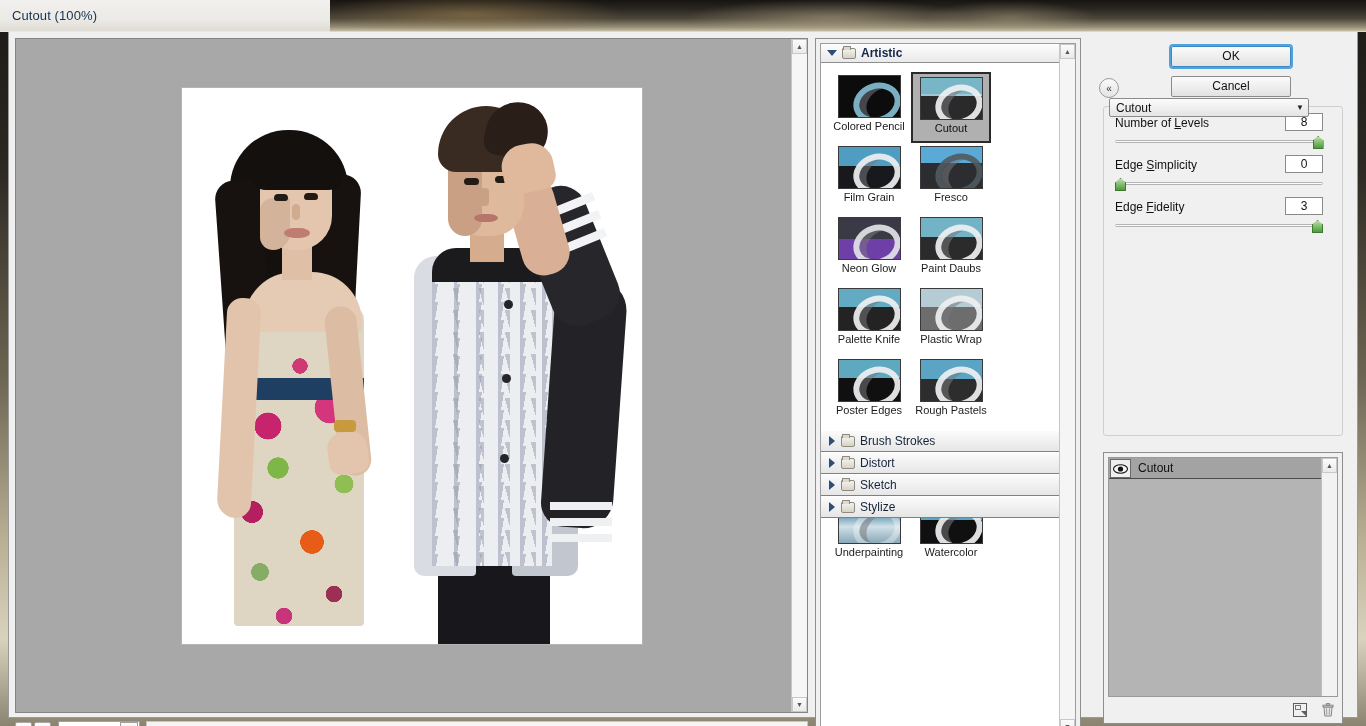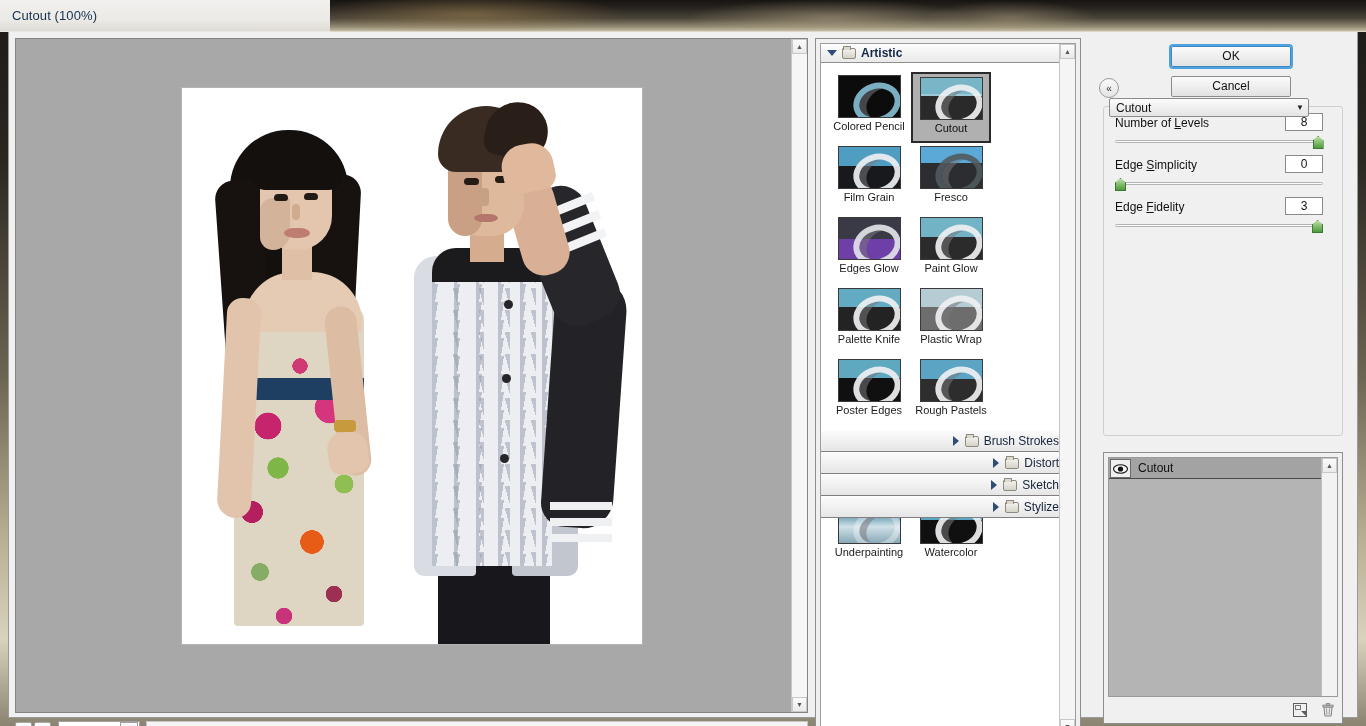--- a/index.html
+++ b/index.html
@@ -264,21 +264,21 @@
   .t-sponge .thumb-img { background: linear-gradient(180deg,#8fb9c4 0 46%, #2b2b2b 46% 100%); }
   .t-underpainting .thumb-img { background: linear-gradient(180deg,#5e93ac 0 30%, #cfe0e8 60%, #8aa9b8 100%); }
   .t-underpainting .thumb-img::after { border-color: rgba(255,255,255,.35); }
   .t-watercolor .thumb-img { background: linear-gradient(180deg,#5aa6c2 0 44%, #101010 44% 100%); }
 
   .cat-row {
     position:absolute; left:0; right:16px; height:22px;
     display:flex; align-items:center; padding-left:6px;
     background: linear-gradient(180deg,#fbfbfb,#e6e6e6);
     border-bottom:1px solid #808080; border-top:1px solid #fff;
-    font-size:12px; color:#16243a;justify-content:flex-end;
+    font-size:12px; color:#16243a;
   }
   #gallery-vscroll {
     position:absolute; right:0; top:0; width:16px; bottom:0;
     background:#f5f5f5; border-left:1px solid #c6c6c6;
   }
 
   
   #right {
     position:absolute; left:1080px; top:6px; width:264px; height:702px;
   }
@@ -479,25 +479,25 @@
           <div class="thumb-cell t-film-grain">
             <div class="thumb-img"></div>
             <div class="thumb-label">Film Grain</div>
           </div>
           <div class="thumb-cell t-fresco">
             <div class="thumb-img"></div>
             <div class="thumb-label">Fresco</div>
           </div>
           <div class="thumb-cell t-neon-glow">
             <div class="thumb-img"></div>
-            <div class="thumb-label">Edges Glow</div>
+            <div class="thumb-label">Neon Glow</div>
           </div>
           <div class="thumb-cell t-paint-daubs">
             <div class="thumb-img"></div>
-            <div class="thumb-label">Paint Glow</div>
+            <div class="thumb-label">Paint Daubs</div>
           </div>
           <div class="thumb-cell t-palette-knife">
             <div class="thumb-img"></div>
             <div class="thumb-label">Palette Knife</div>
           </div>
           <div class="thumb-cell t-plastic-wrap">
             <div class="thumb-img"></div>
             <div class="thumb-label">Plastic Wrap</div>
           </div>
           <div class="thumb-cell t-poster-edges">

